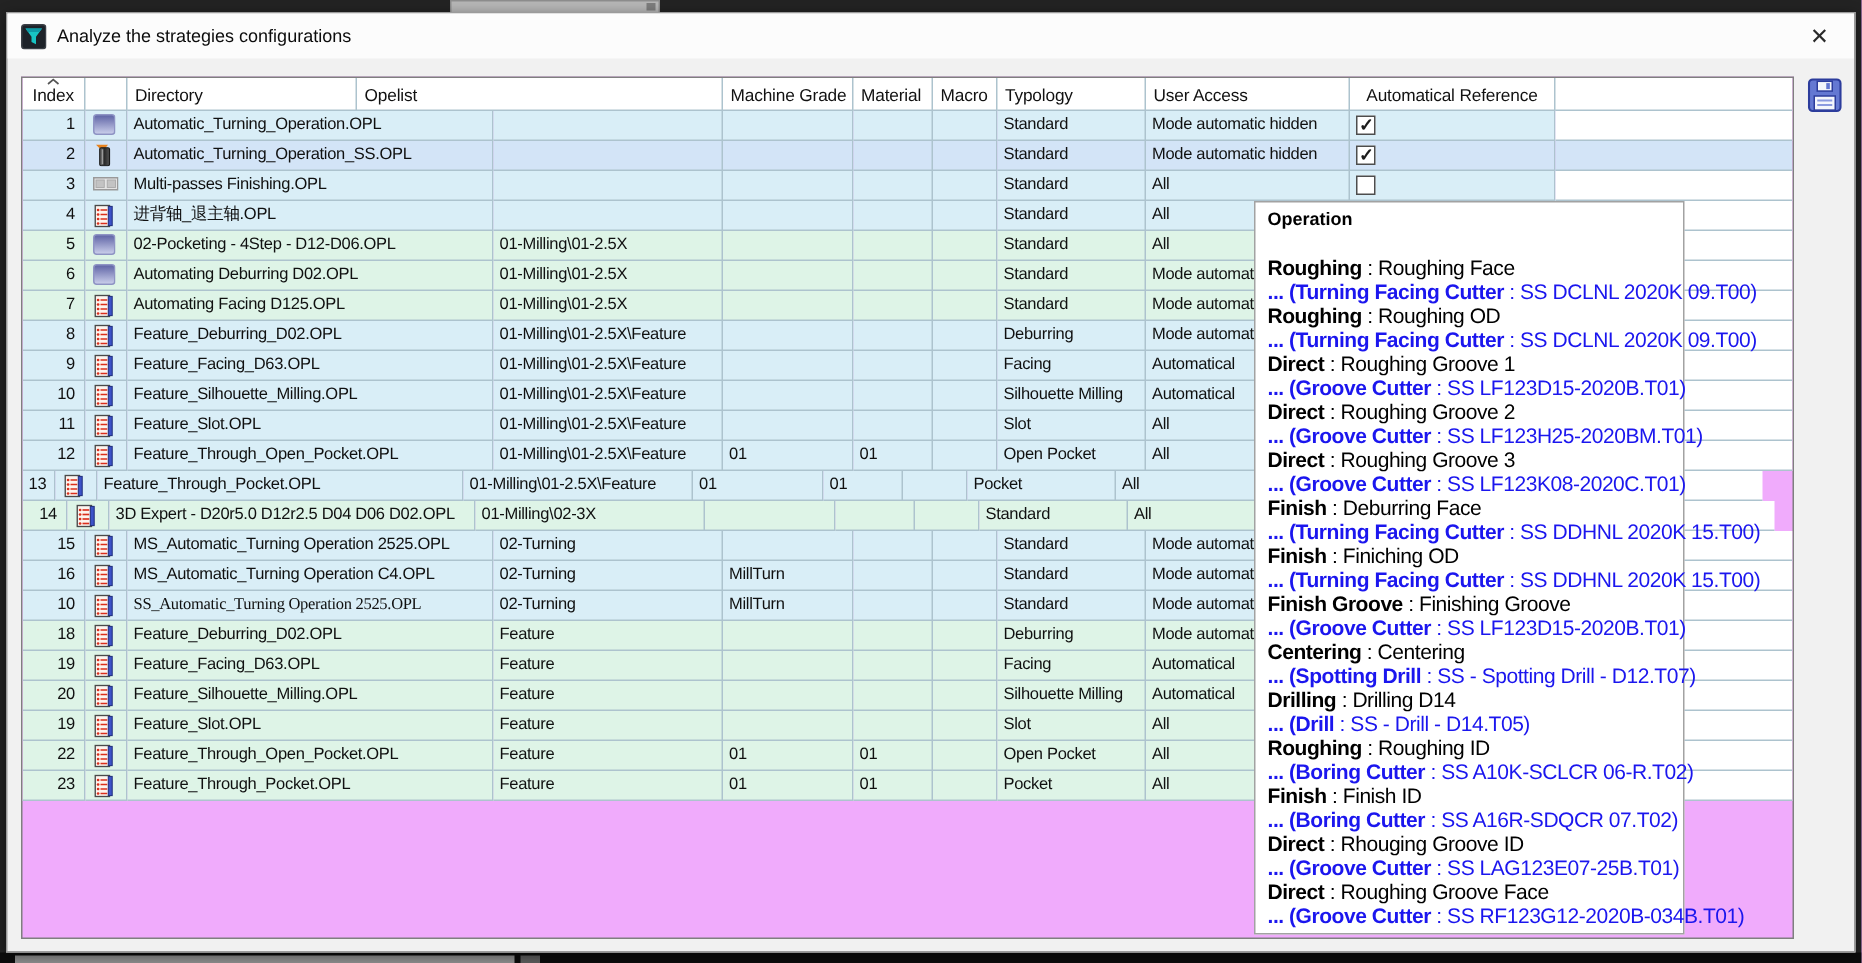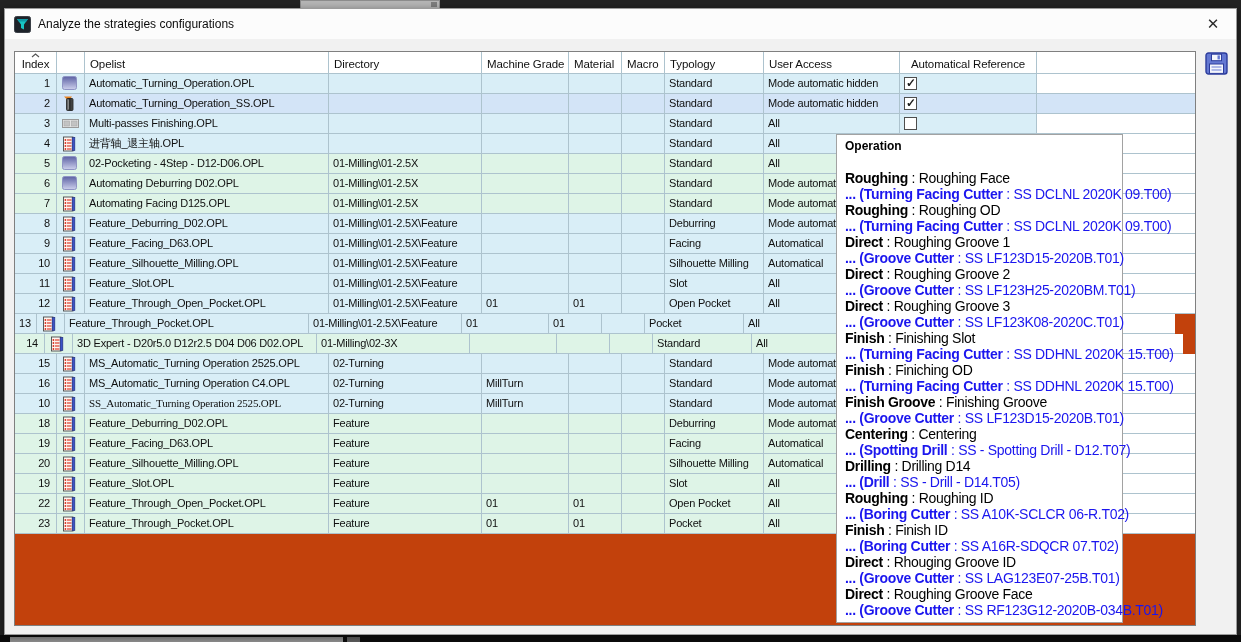--- a/index.html
+++ b/index.html
@@ -21,21 +21,21 @@
   .bg-frag-bottom2{position:absolute;left:347px;top:637px;width:13px;height:5px;background:#5d5d5d;}
 
   .dialog{position:absolute;left:4px;top:8px;width:1233px;height:627px;background:#f1f1f1;
           border:1px solid #9b9b9b;box-shadow:0 2px 8px rgba(0,0,0,.45);}
   .titlebar{height:30px;background:#fcfcfc;display:flex;align-items:center;padding:0 6px 0 9px;}
   .title-icon{width:17px;height:17px;display:inline-block;flex:0 0 auto;}
   .title-text{font-size:12px;color:#0c0c0c;margin-left:7px;flex:1 1 auto;}
   .close-btn{width:34px;height:26px;border:none;background:transparent;font-size:15px;color:#2a2a2a;
              text-align:center;line-height:26px;font-family:"DejaVu Sans", sans-serif;}
 
-  .table{position:absolute;left:9px;top:42px;width:1182px;height:575px;background:#c2410c;
+  .table{position:absolute;left:9px;top:42px;width:1182px;height:575px;background:#f0abfc;
          border:1px solid #7f7f7f;overflow:hidden;}
   .thead{display:flex;background:#fff;}
   .hcell{height:22px;border-right:1px solid var(--grid);border-bottom:1px solid var(--grid);
          font-size:11.5px;color:#111;padding:0 5px;display:flex;align-items:flex-end;
          white-space:nowrap;overflow:hidden;flex:0 0 auto;padding-bottom:3px;letter-spacing:-0.1px;}
   .hcell.h-index{flex-direction:column;align-items:center;justify-content:flex-start;padding-bottom:2px;}
   .hcell.h-index .sort-caret{height:6px;line-height:4px;}
   .hcell.h-center{justify-content:center;}
   .hcell:last-child{border-right:none;}
 
@@ -106,22 +106,22 @@
 
     <div class="table">
       <div class="thead" id="thead">
           <div class="hcell h-index" style="width: 42px;">
             <span class="sort-caret"><svg width="9" height="5" viewBox="0 0 9 5">
                 <polyline points="1,4 4.5,1 8,4" fill="none" stroke="#555" stroke-width="1.1"></polyline>
               </svg></span>
             <span>Index</span>
           </div>
           <div class="hcell" style="width: 28px;"></div>
+          <div class="hcell" style="width: 153px;">Directory</div>
           <div class="hcell" style="width: 244px;">Opelist</div>
-          <div class="hcell" style="width: 153px;">Directory</div>
           <div class="hcell" style="width: 87px;">Machine Grade</div>
           <div class="hcell" style="width: 53px;">Material</div>
           <div class="hcell" style="width: 43px;">Macro</div>
           <div class="hcell" style="width: 99px;">Typology</div>
           <div class="hcell" style="width: 136px;">User Access</div>
           <div class="hcell h-center" style="width: 137px;">Automatical Reference</div>
           <div class="hcell" style="width: 158px;"></div>
         </div>
       <div id="tbody">
           <div class="trow g-blue">
@@ -662,21 +662,21 @@
           <div class="tt-line"><b>Roughing</b><span> : Roughing Face</span></div>
           <div class="tt-line tt-blue"><b>... (Turning Facing Cutter</b><span> : SS DCLNL 2020K 09.T00)</span></div>
           <div class="tt-line"><b>Roughing</b><span> : Roughing OD</span></div>
           <div class="tt-line tt-blue"><b>... (Turning Facing Cutter</b><span> : SS DCLNL 2020K 09.T00)</span></div>
           <div class="tt-line"><b>Direct</b><span> : Roughing Groove 1</span></div>
           <div class="tt-line tt-blue"><b>... (Groove Cutter</b><span> : SS LF123D15-2020B.T01)</span></div>
           <div class="tt-line"><b>Direct</b><span> : Roughing Groove 2</span></div>
           <div class="tt-line tt-blue"><b>... (Groove Cutter</b><span> : SS LF123H25-2020BM.T01)</span></div>
           <div class="tt-line"><b>Direct</b><span> : Roughing Groove 3</span></div>
           <div class="tt-line tt-blue"><b>... (Groove Cutter</b><span> : SS LF123K08-2020C.T01)</span></div>
-          <div class="tt-line"><b>Finish</b><span> : Finishing Slot</span></div>
+          <div class="tt-line"><b>Finish</b><span> : Deburring Face</span></div>
           <div class="tt-line tt-blue"><b>... (Turning Facing Cutter</b><span> : SS DDHNL 2020K 15.T00)</span></div>
           <div class="tt-line"><b>Finish</b><span> : Finiching OD</span></div>
           <div class="tt-line tt-blue"><b>... (Turning Facing Cutter</b><span> : SS DDHNL 2020K 15.T00)</span></div>
           <div class="tt-line"><b>Finish Groove</b><span> : Finishing Groove</span></div>
           <div class="tt-line tt-blue"><b>... (Groove Cutter</b><span> : SS LF123D15-2020B.T01)</span></div>
           <div class="tt-line"><b>Centering</b><span> : Centering</span></div>
           <div class="tt-line tt-blue"><b>... (Spotting Drill</b><span> : SS - Spotting Drill - D12.T07)</span></div>
           <div class="tt-line"><b>Drilling</b><span> : Drilling D14</span></div>
           <div class="tt-line tt-blue"><b>... (Drill</b><span> : SS - Drill - D14.T05)</span></div>
           <div class="tt-line"><b>Roughing</b><span> : Roughing ID</span></div>

